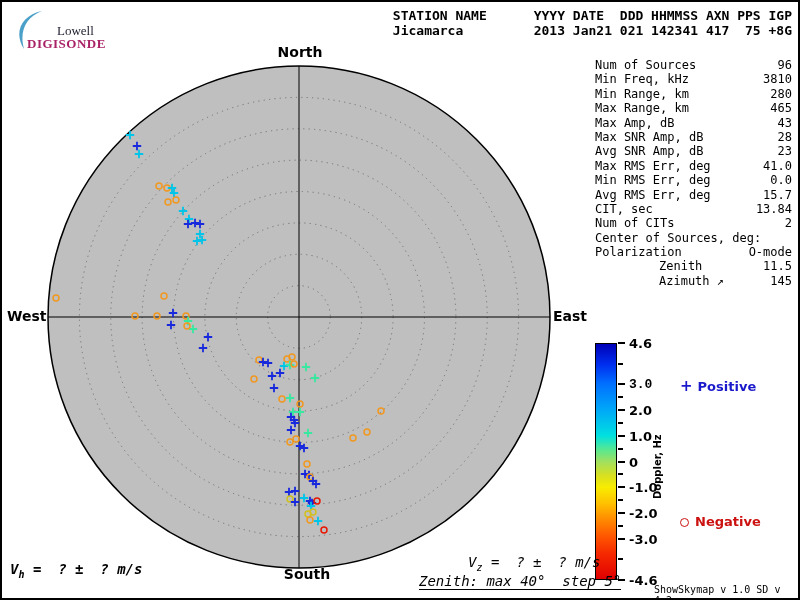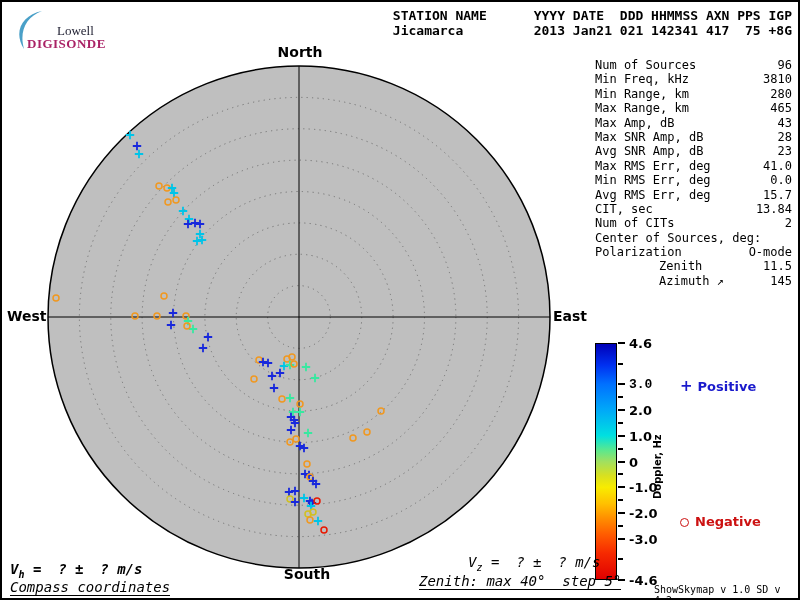--- a/index.html
+++ b/index.html
@@ -251,18 +251,17 @@
       <div class="ctick" style="width: 5px; top: 156.141px;"></div>
       <div class="ctick" style="width: 5px; top: 181.902px;"></div>
       <div class="ctick" style="width: 5px; top: 215.391px;"></div>
     </div>
   <div class="cbar-title">Doppler, Hz</div>
 
   <div class="leg leg-pos"><span class="plus-glyph">+</span><span>Positive</span></div>
   <div class="leg leg-neg"><span class="oring"></span><span>Negative</span></div>
 
   <div class="foot" style="left:8px;top:559px;font-weight:bold;"><span>V</span><sub>h</sub><span> =  ? ±  ? m/s</span></div>
-  <div class="foot" style="left:8px;top:577px;"><span class="u">Compass coordinates</span></div>
   <div class="foot" style="left:466px;top:552px;"><span>V</span><sub>z</sub><span> =  ? ±  ? m/s</span></div>
   <div class="foot" style="left:417px;top:571px;"><span class="u">Zenith: max 40°  step 5°</span></div>
   <div class="version">ShowSkymap v 1.0  SD v 4.2</div>
 
 </div>
 
 </body></html>

